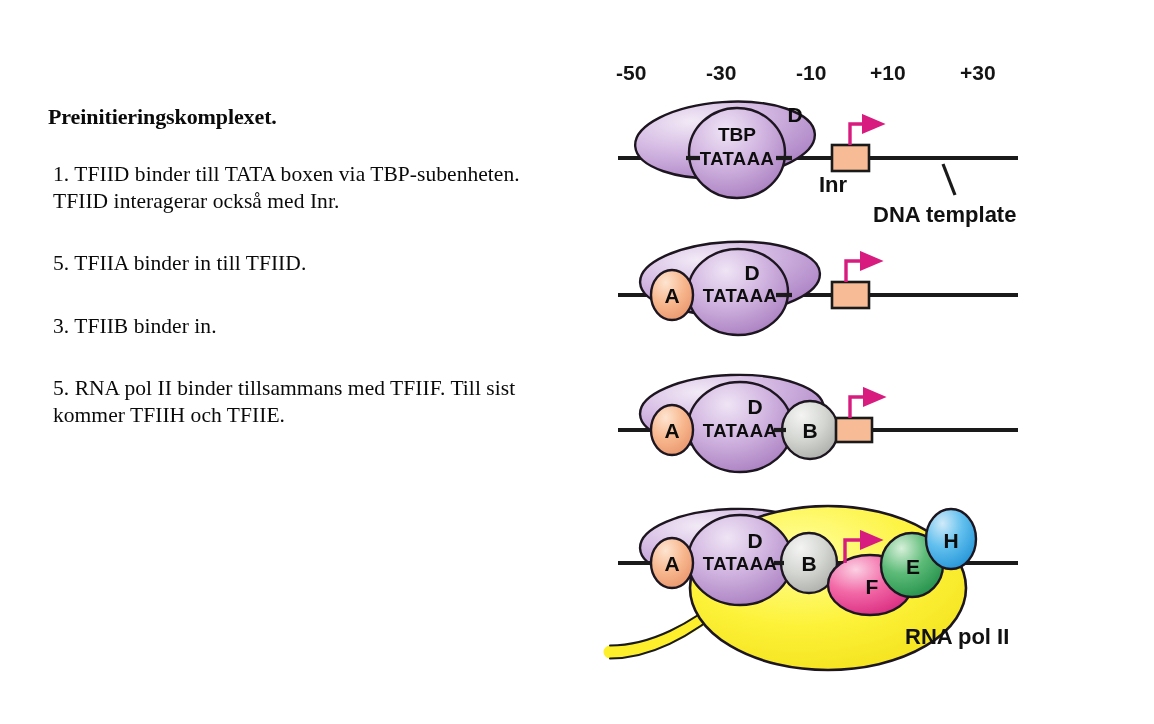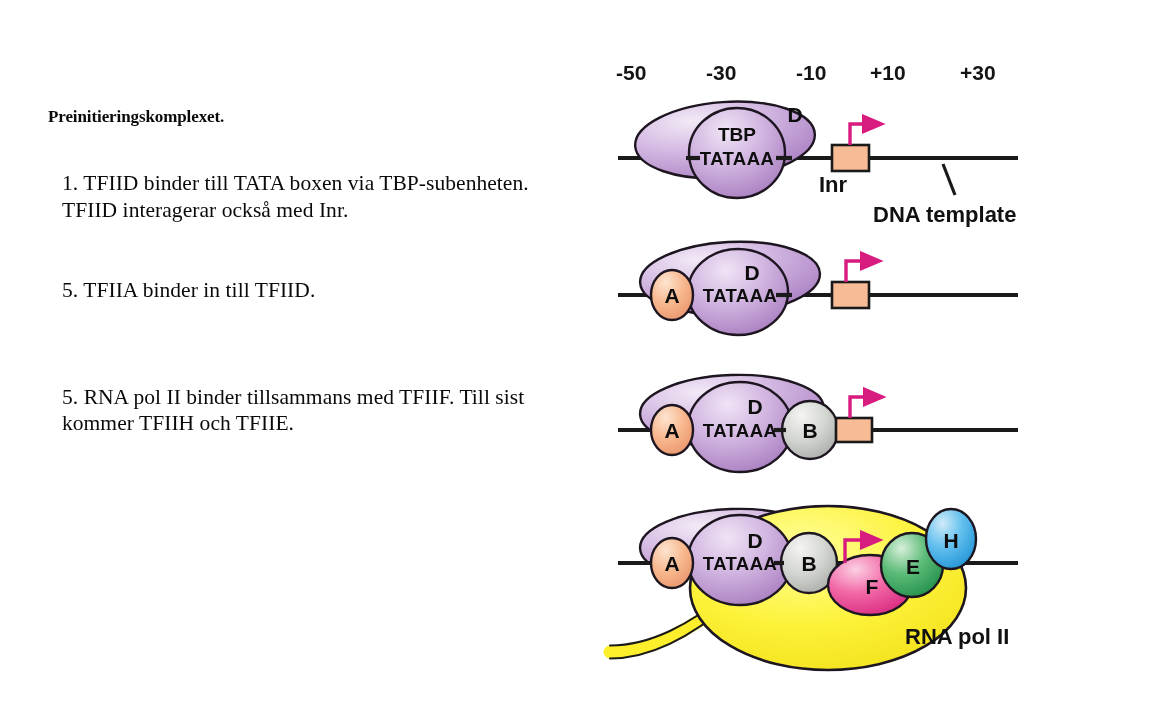--- a/index.html
+++ b/index.html
@@ -24,30 +24,30 @@
   
   .text-col {
     position: absolute;
     left: 48px;
     top: 104px;
     width: 500px;
     font-family: "Liberation Serif", serif;
     color: #0a0a0a;
   }
   .text-heading {
-    font-size: 17px;
+    font-size: 22px;
     font-weight: bold;
     line-height: 26px;
     margin: 0 0 0 0;
     letter-spacing: -0.1px;
   }
   .text-para {
     font-size: 21.5px;
     line-height: 26.5px;
-    margin: 14px;
+    margin: 5px;
     letter-spacing: 0.05px;
   }
   .spacer-sm { height: 26px; }
   .spacer-md { height: 26px; }
 
   
   .diagram {
     position: absolute;
     left: 580px;
     top: 40px;
@@ -83,20 +83,21 @@
 
 <div id="slide">
 
   <div class="text-col">
     <p class="text-heading">Preinitieringskomplexet.</p>
     <div class="spacer-md"></div>
     <p class="text-para">1. TFIID binder till TATA boxen via TBP-subenheten. TFIID interagerar också med Inr.</p>
     <div class="spacer-sm"></div>
     <p class="text-para">5. TFIIA binder in till TFIID.</p>
     <div class="spacer-sm"></div>
+    <p class="text-para">3. TFIIB binder in.</p>
     <div class="spacer-sm"></div>
     <p class="text-para">5. RNA pol II binder tillsammans med TFIIF. Till sist kommer TFIIH och TFIIE.</p>
   </div>
 
   <div class="diagram">
     <svg width="560" height="650" viewBox="0 0 560 650" xmlns="http://www.w3.org/2000/svg">
       <defs>
 
         <radialGradient id="gPurple" cx="32%" cy="22%" r="88%">
           <stop offset="0%" stop-color="#f2eaf6"></stop>

